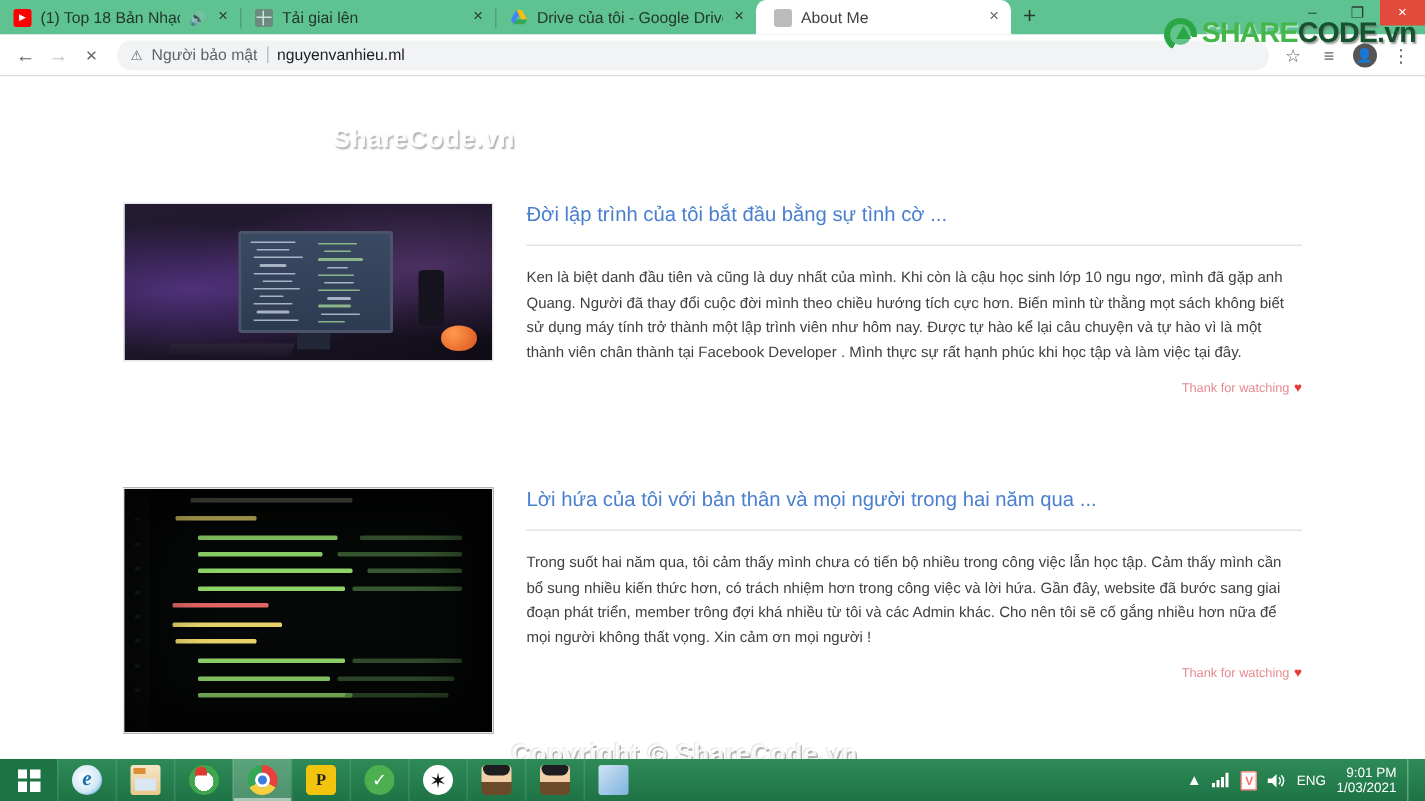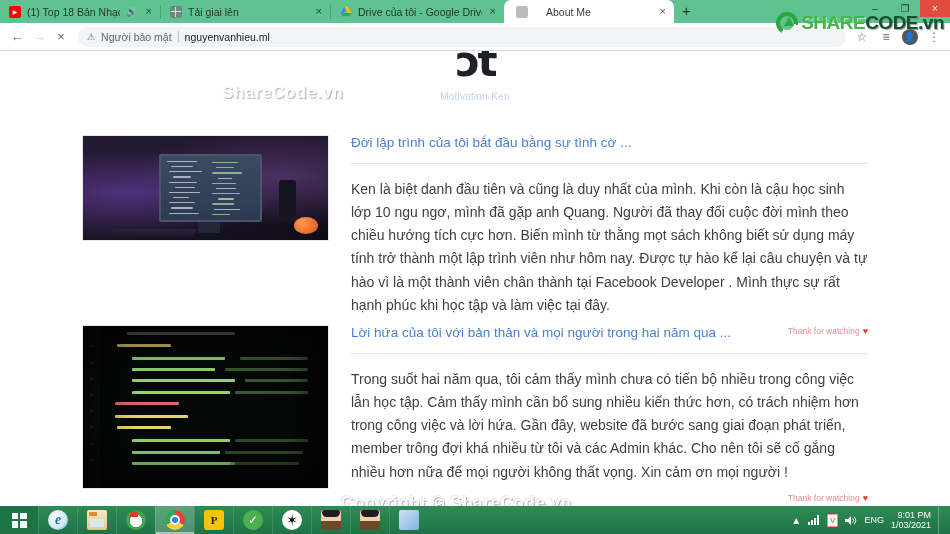--- a/index.html
+++ b/index.html
@@ -112,21 +112,21 @@
   .gutter { position:absolute; left:0; top:0; bottom:0; width:7%; background:#0b0f0c; }
   .gutter i { position:absolute; left:38%; width:3px; height:2px; background:#1d3322; }
   .photo2-vig { position:absolute; inset:0; box-shadow: inset 0 0 38px 14px rgba(0,0,0,.85); }
 
   .art-body { flex: 1; min-width: 0; }
   .art-title {
     font-size: 13.5px; color: #4a7fd0; font-weight: normal; line-height: 1.2;
   }
   .art-rule { height: 1px; background: #e4e4e4; margin: 12px 0 14px; }
   .art-p {
-    font-size: 14px; color: #3f3f3f; line-height: 1.65; margin-bottom: 9px;
+    font-size: 10px; color: #3f3f3f; line-height: 1.65; margin-bottom: 9px;
     text-align: left;
   }
   .thanks {
     text-align: right; font-size: 8.5px; color: #e68a90; margin-top: 6px;
   }
   .thanks .heart { color: #e53935; font-size: 9px; margin-left: 3px; }
 
   
   .wm {
     position: absolute; font-family: "Liberation Sans", sans-serif; font-weight: bold;
@@ -234,21 +234,21 @@
           <path d="M4.2 0.6 L0.6 7 L2.4 10.2 L6 3.8 Z" fill="#4285f4"></path>
           <path d="M2.4 10.2 L9.6 10.2 L11.4 7 L4.2 7 Z" fill="#34a853"></path>
         </svg>
       </span>
       <span class="tab-title">Drive của tôi - Google Drive</span>
       <span class="tab-x" style="margin-left:auto">×</span>
     </div>
 
     <div class="tab active" style="width:170px">
       <span class="favicon fav-dot"></span>
-      <span class="tab-title" style="margin-left:12px">About Me</span>
+      <span class="tab-title" style="">About Me</span>
       <span class="tab-x" style="margin-left:auto">×</span>
     </div>
 
     <div class="newtab">+</div>
   </div>
 
   <div class="wincontrols">
     <div class="wc">–</div>
     <div class="wc">❐</div>
     <div class="wc close">×</div>
@@ -271,24 +271,20 @@
       <div class="tb-icon">≡</div>
       <div class="tb-icon">
           <span class="avatar">👤</span>
         </div>
       <div class="tb-icon">⋮</div>
     </div>
   </div>
 
   <div class="viewport">
 
-    <div class="brand">
-      <div class="brand-logo">ɔƭ</div>
-      <div class="brand-name">Motivation-Ken</div>
-    </div>
 
     <div class="article" style="left:82px; top:84px; width:786px;">
       <div class="thumb photo1" style="width:247px;height:106px">
         <div class="kb"></div>
         <div class="monitor">
           <div class="codeline" style="left:6%;top:8%;width:30%"></div>
           <div class="codeline" style="left:10%;top:16%;width:22%"></div>
           <div class="codeline" style="left:8%;top:24%;width:34%"></div>
           <div class="codeline" style="left:12%;top:32%;width:18%"></div>
           <div class="codeline" style="left:8%;top:40%;width:28%"></div>

